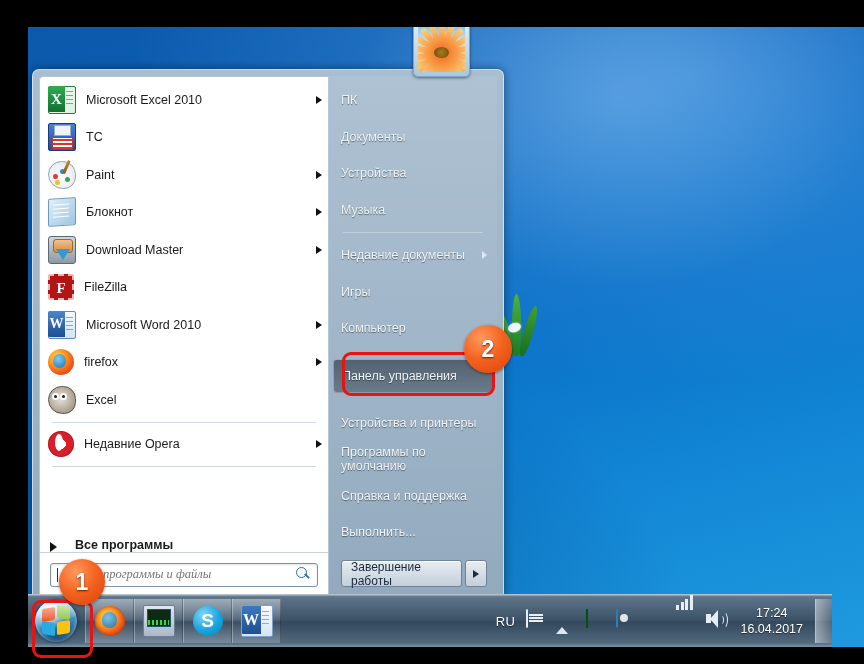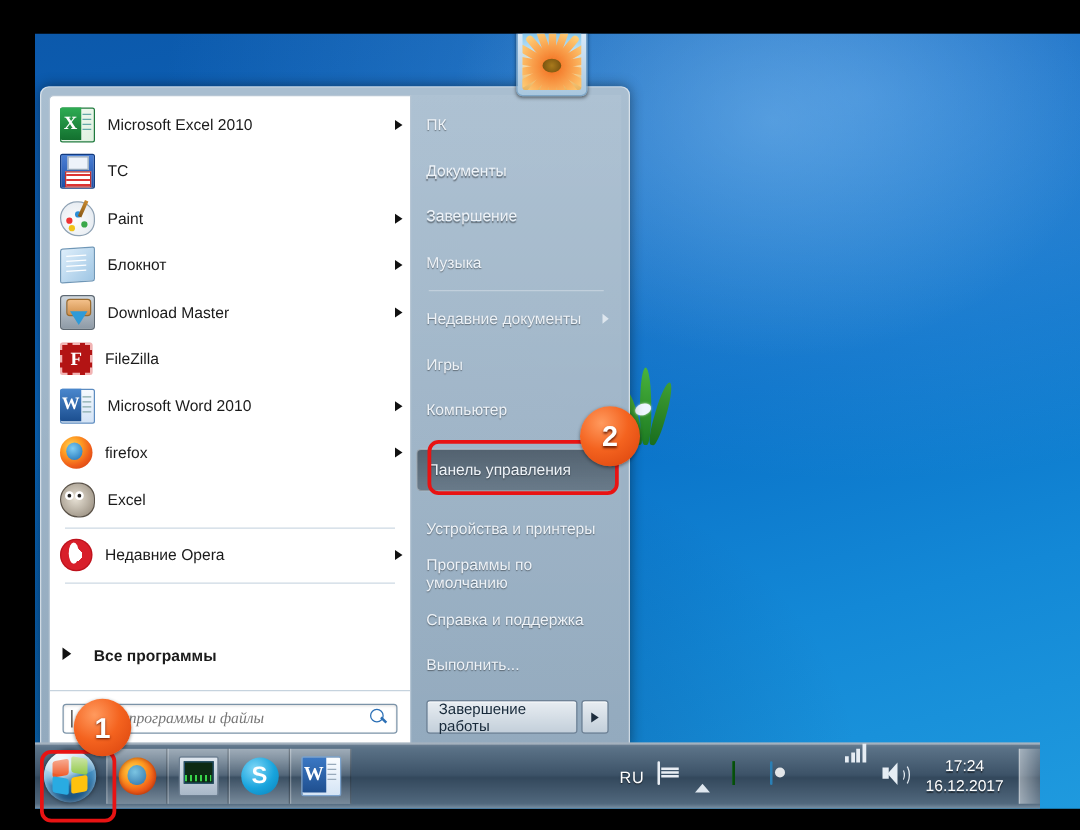--- a/index.html
+++ b/index.html
@@ -209,21 +209,21 @@
     border-left:20px solid #62c6ef;border-top:6px solid transparent;border-bottom:7px solid transparent;
     transform:rotate(-10deg);}
   .ic-joxi::after{content:"";position:absolute;left:3px;top:12px;width:13px;height:4px;
     background:#3b9fd0;transform:rotate(18deg);border-radius:2px;}
   .ic-opera{border-radius:50%;background:radial-gradient(circle at 50% 50%,transparent 0 26%,#d81f2a 27% 100%);
     box-shadow:inset 0 0 0 1px rgba(150,0,10,.4);}
   .ic-opera::after{content:"";position:absolute;left:7px;top:3px;width:8px;height:17px;border-radius:50%;
     background:#fff;}
 
   
-  #allprogs{display:flex;align-items:flex-start;height:34px;padding:0 8px 0 10px;box-sizing:border-box;}
+  #allprogs{display:flex;align-items:flex-end;height:34px;padding:0 8px 0 10px;box-sizing:border-box;}
   #allprogs .tri{width:0;height:0;border-top:5px solid transparent;border-bottom:5px solid transparent;
     border-left:7px solid #111;margin-right:18px;}
   #allprogs .lbl{font-size:12.5px;font-weight:bold;color:#1b1b1b;}
 
   
   #search-wrap{height:44px;display:flex;align-items:center;padding:0 0 0 0;box-sizing:border-box;
     border-top:1px solid #c6d3de;background:#fff;border-radius:0 0 0 0;}
   #search-box{margin:0 10px 0 10px;flex:1;height:24px;border:1px solid #7b93a8;border-radius:3px;
     background:#fff;display:flex;align-items:center;padding:0 6px;box-sizing:border-box;
     box-shadow:inset 0 1px 2px rgba(0,0,0,.12);position:relative;}
@@ -400,21 +400,21 @@
 
         <div id="right-pane">
           <div id="right-list">
               <div class="ritem">
                 <span>ПК</span>
               </div>
               <div class="ritem">
                 <span>Документы</span>
               </div>
               <div class="ritem">
-                <span>Завершение</span>
+                <span>Устройства</span>
               </div>
               <div class="ritem">
                 <span>Музыка</span>
               </div>
               <div class="rsep"></div>
               <div class="ritem">
                 <span>Недавние документы</span>
                 <span class="rarrow"></span>
               </div>
               <div class="ritem">
@@ -475,21 +475,21 @@
         <span class="tray-ico"><span class="note"></span></span>
         <span class="tray-ico"><span class="avast"></span></span>
         <span class="tray-ico">
           <span class="bars"><i></i><i></i><i></i><i></i></span>
         </span>
         <span class="tray-ico">
           <span class="spk"><span class="body"></span><span class="cone"></span><span class="w1"></span><span class="w2"></span></span>
         </span>
         <div id="tray-clock">
           <div>17:24</div>
-          <div>16.12.2017</div>
+          <div>16.04.2017</div>
         </div>
         <div id="show-desktop"></div>
       </div>
     </div>
 
     <div id="start-orb">
       <div class="orb">
         <span class="pane p1"></span>
           <span class="pane p2"></span>
         <span class="pane p3"></span>

